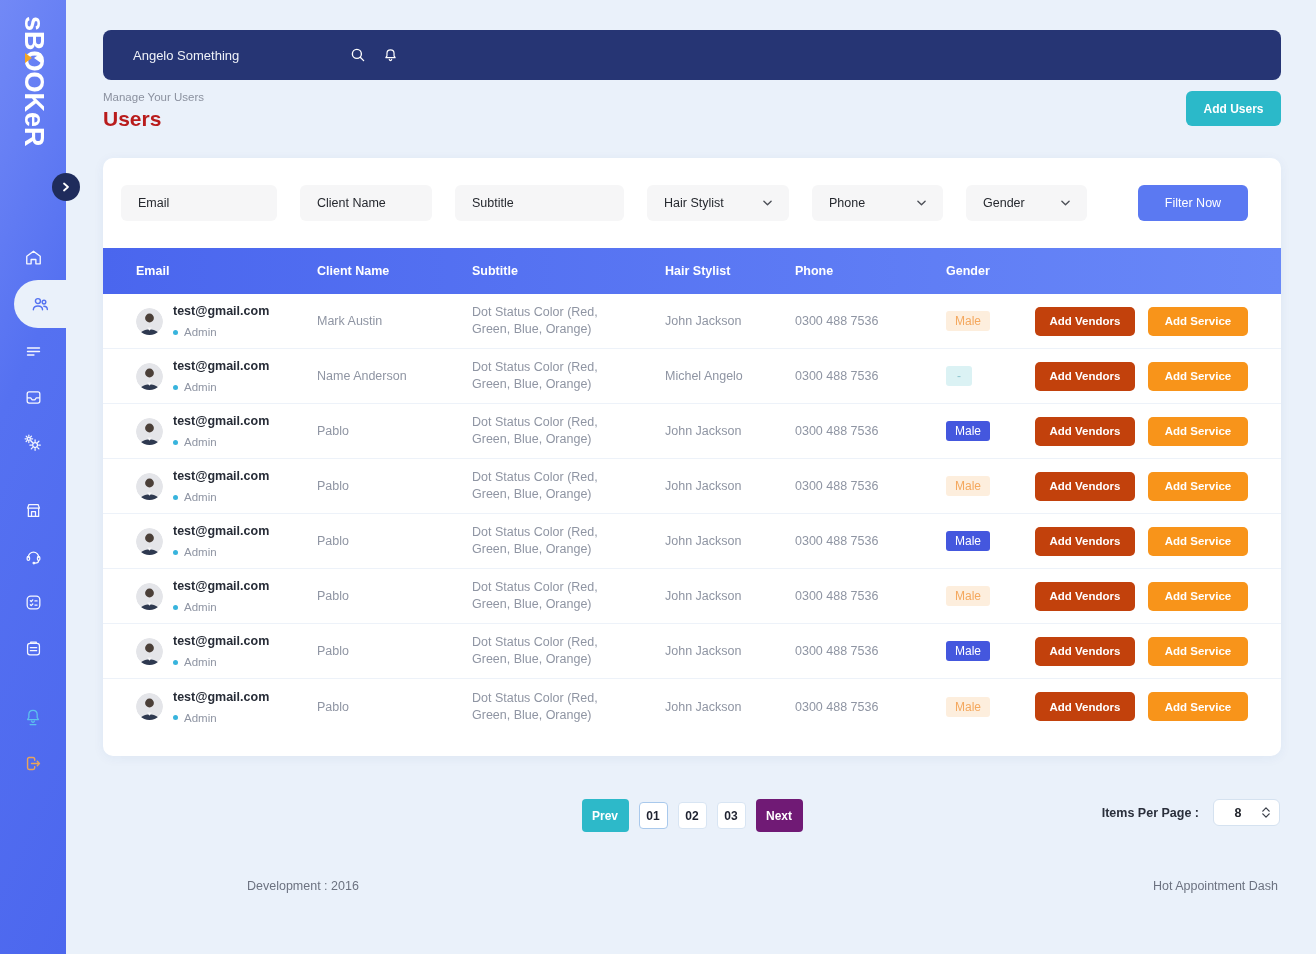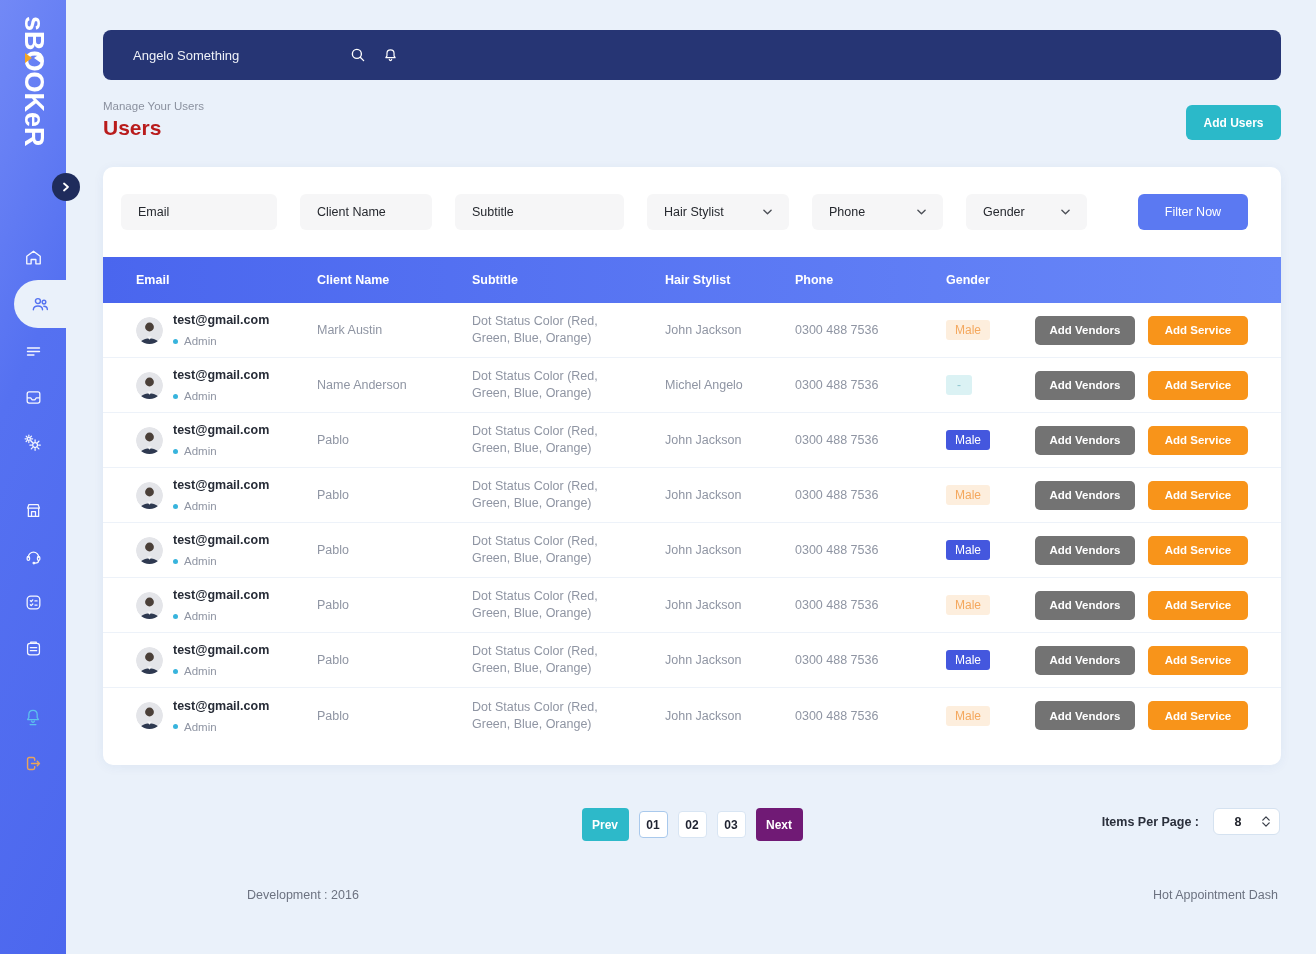--- a/index.html
+++ b/index.html
@@ -29,21 +29,21 @@
   .nav-item.tint-orange svg { stroke:#f2a854; }
 
   
   .main { position:absolute; left:66px; top:0; width:1250px; padding:0 35px 0 37px; }
 
   .topbar { margin-top:30px; height:50px; background:#263574; border-radius:8px;
     display:flex; align-items:center; padding:0 30px; }
   .search-text { color:#eef1f8; font-size:13px; width:216px; cursor:text; }
   .topbar-icon { display:flex; align-items:center; justify-content:center; cursor:pointer; margin-right:15px; }
 
-  .page-head { margin-top:20px; display:flex; justify-content:space-between; align-items:flex-end; }
+  .page-head { margin-top:11px; display:flex; justify-content:space-between; align-items:flex-start; }
   .page-sub { font-size:11.5px; color:#8b919f; }
   .page-title { font-size:21px; font-weight:bold; color:#b91c1c; margin-top:4px; }
   .btn-add-users { width:95px; height:35px; background:#2bb9c9; border:none; border-radius:6px;
     color:#fff; font-size:12px; font-weight:bold; cursor:pointer; font-family:inherit; }
 
   .card { margin-top:27px; background:#fff; border-radius:10px;
     box-shadow:0 2px 12px rgba(40,60,130,.06); padding-bottom:22px; }
 
   
   .filters { display:flex; align-items:center; gap:23px; padding:27px 33px 27px 18px; }
@@ -68,21 +68,21 @@
   .role-dot { width:5px; height:5px; border-radius:50%; background:#38b4dd; }
   .role-text { font-size:11.5px; color:#8f95a3; }
   .csub { max-width:150px; line-height:1.35; }
   .badge { display:inline-block; font-size:12px; padding:3px 9px; border-radius:3px; }
   .badge-orange-light { background:#fdeedd; color:#f4a85e; }
   .badge-blue-solid { background:#4457de; color:#fff; }
   .badge-cyan-light { background:#dbf2f4; color:#8fc6cf; min-width:26px; text-align:center; }
   .cactions { display:flex; gap:13px; justify-content:flex-end; }
   .btn-vendors, .btn-service { width:100px; height:29px; border:none; border-radius:5px;
     color:#fff; font-size:11.5px; font-weight:bold; cursor:pointer; font-family:inherit; }
-  .btn-vendors { background:#737373; }
+  .btn-vendors { background:#c2410c; }
   .btn-service { background:#f8941a; }
 
   
   .pag-row { margin-top:43px; position:relative; display:flex; justify-content:center;
     align-items:center; gap:10px; }
   .pg-prev, .pg-next { width:47px; height:33px; border:none; border-radius:4px; color:#fff;
     font-size:12px; font-weight:bold; cursor:pointer; font-family:inherit; }
   .pg-prev { background:#2db9c9; }
   .pg-next { background:#701a75; }
   .pg-num { width:29px; height:27px; background:#fff; border:1px solid #d8e5f3; border-radius:4px;

